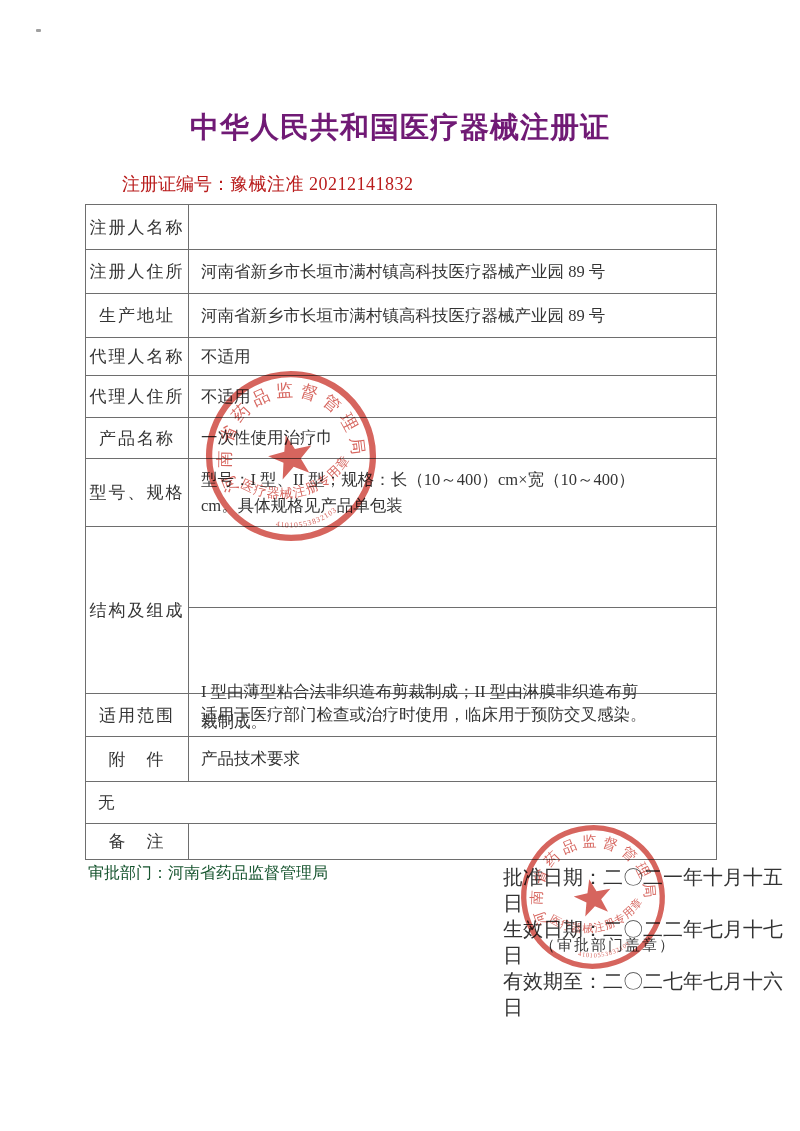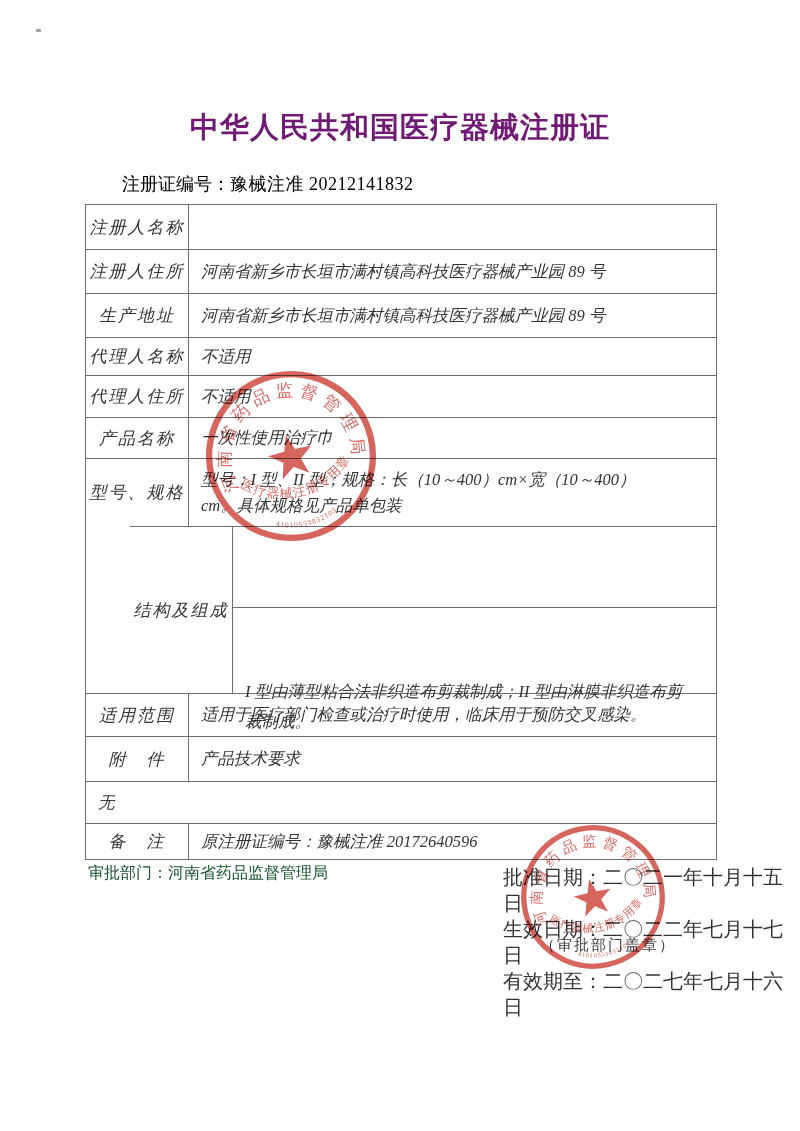--- a/index.html
+++ b/index.html
@@ -10,45 +10,45 @@
     color:#2e2e2e;
     position:relative;
     overflow:hidden;
   }
   .speck{position:absolute;left:36px;top:29px;width:5px;height:3px;background:#777;opacity:.7;border-radius:1px;}
   .title{
     position:absolute;top:108px;left:0;width:100%;
     text-align:center;font-size:29px;font-weight:700;color:#701a75;
     letter-spacing:1px;
   }
-  .certno{position:absolute;top:172px;left:122px;font-size:18px;color:#000000;}
+  .certno{position:absolute;top:172px;left:122px;font-size:18px;color:#b91c1c;}
   .certno .num{letter-spacing:.5px;}
 
   .table{
     position:absolute;left:85px;top:204px;width:632px;
     border:1px solid #6e6e6e;box-sizing:border-box;
     color:#343434;
   }
-  .row{display:flex;box-sizing:border-box;border-top:1px solid #6e6e6e;font-style:italic;}
+  .row{display:flex;box-sizing:border-box;border-top:1px solid #6e6e6e;}
   .row:first-child{border-top:none;}
   .label{
     flex:0 0 103px;width:103px;box-sizing:border-box;
     border-right:1px solid #6e6e6e;
     display:flex;align-items:center;justify-content:center;
     font-size:17px;letter-spacing:2px;text-align:center;
   }
   .value{
     flex:1;display:flex;align-items:center;
     padding:2px 12px;font-size:16.5px;line-height:1.55;
     white-space:pre-wrap;box-sizing:border-box;
   }
   .r1{height:44px;}.r2{height:44px;}.r3{height:44px;}
   .r4{height:38px;}.r5{height:42px;}.r6{height:41px;}
   .r7{height:68px;}
-  .r8{height:167px;margin-left:44px;}
+  .r8{height:167px;}
   .r9{height:43px;}.r10{height:45px;}.r11{height:42px;}.r12{height:36px;}
   .r8 .value{display:block;padding:0;align-items:flex-start;}
   .r8 .strip{height:29px;border-bottom:1px solid #6e6e6e;}
   .r8 .text{padding:18px 12px 16px;font-size:16.5px;line-height:1.8;white-space:pre-wrap;}
 
   .dept-line{position:absolute;left:88px;top:863px;font-size:16px;color:#14532d;}
   .dates{position:absolute;left:503px;top:864px;font-size:20px;line-height:26px;color:#333;}
   .seal-note{position:absolute;left:540px;top:936px;font-size:15px;letter-spacing:2px;color:#3a3a3a;}
 
   .seal{position:absolute;color:#cf4a42;opacity:.85;mix-blend-mode:multiply;}
@@ -108,21 +108,20 @@
   </div>
   <div class="row r10">
     <div class="label">附　件</div>
     <div class="value">产品技术要求</div>
   </div>
   <div class="row r11">
     <div class="value">无</div>
   </div>
   <div class="row r12">
     <div class="label">备　注</div>
-    <div class="value">原注册证编号：豫械注准 20172640596</div>
   </div>
 </div>
 
 <div class="dept-line"><span>审批部门：</span><span>河南省药品监督管理局</span></div>
 
 <div class="dates">
   <div><span>批准日期：</span><span>二〇二一年十月十五日</span></div>
   <div><span>生效日期：</span><span>二〇二二年七月十七日</span></div>
   <div><span>有效期至：</span><span>二〇二七年七月十六日</span></div>
 </div>

